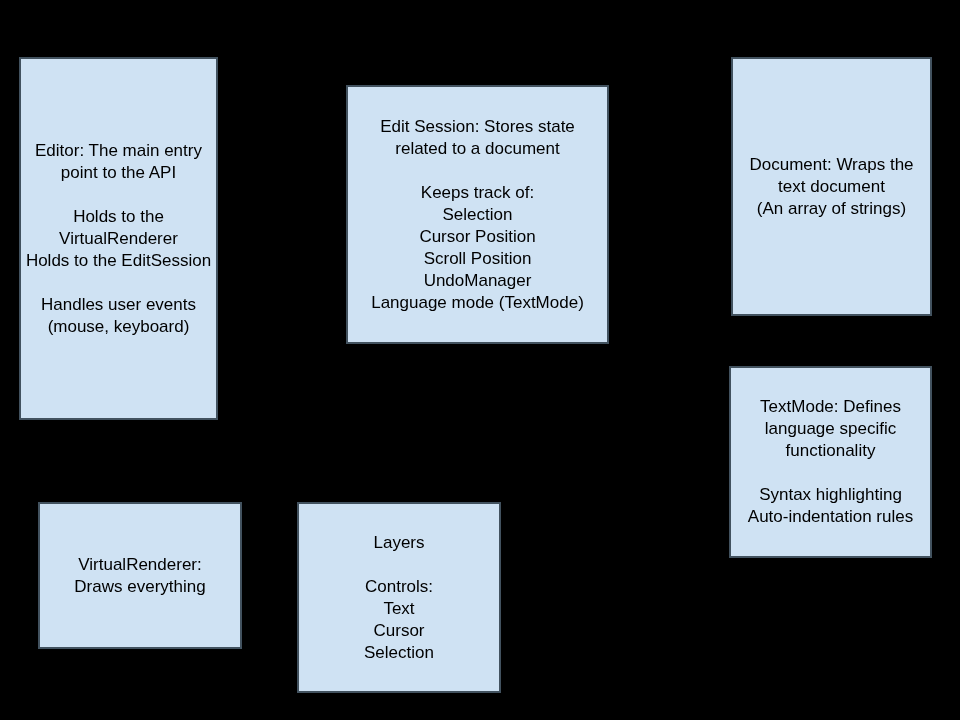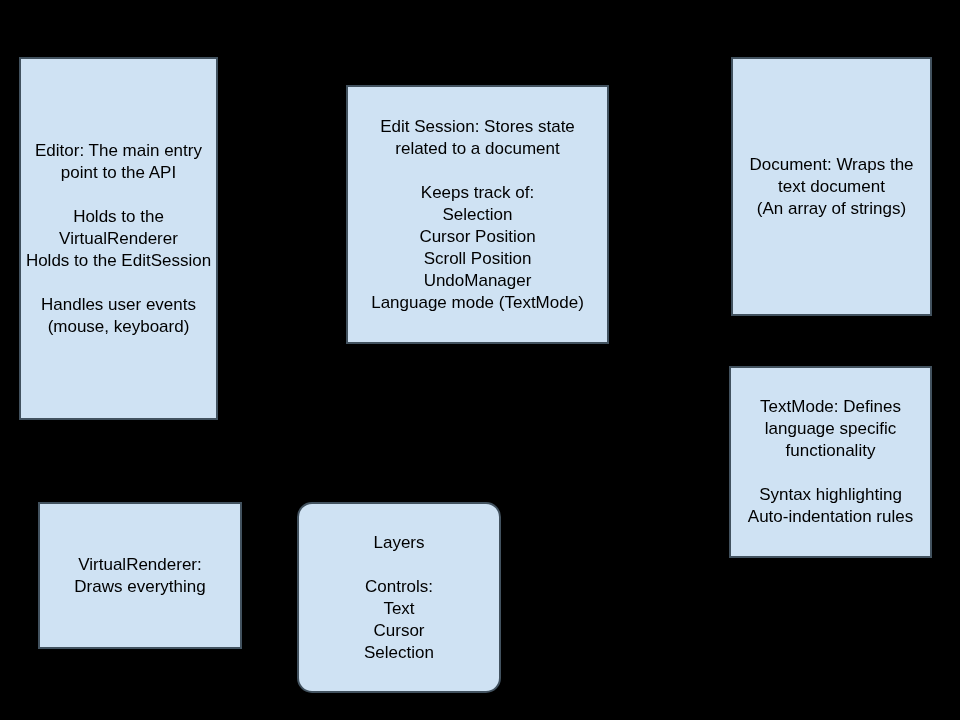--- a/index.html
+++ b/index.html
@@ -33,21 +33,21 @@
     color: var(--text-color, #000000);
     font-size: 17px;
     line-height: 22px;
     white-space: pre-line;
   }
   #node-editor           { left: 19px;  top: 57px;  width: 199px; height: 363px; }
   #node-edit-session     { left: 346px; top: 57px;  width: 263px; height: 259px; margin-top: 28px; }
   #node-document         { left: 731px; top: 57px;  width: 201px; height: 259px; }
   #node-textmode         { left: 729px; top: 366px; width: 203px; height: 192px; }
   #node-virtual-renderer { left: 38px;  top: 502px; width: 204px; height: 147px; }
-  #node-layers           { left: 297px; top: 502px; width: 204px; height: 191px; border-radius: 15px; }
+  #node-layers           { left: 297px; top: 502px; width: 204px; height: 191px; }
 </style>
 </head>
 <body>
 
 <div class="stage">
 
   <div class="node" id="node-editor">
     <div class="node-text">Editor: The main entry
 point to the API
 

